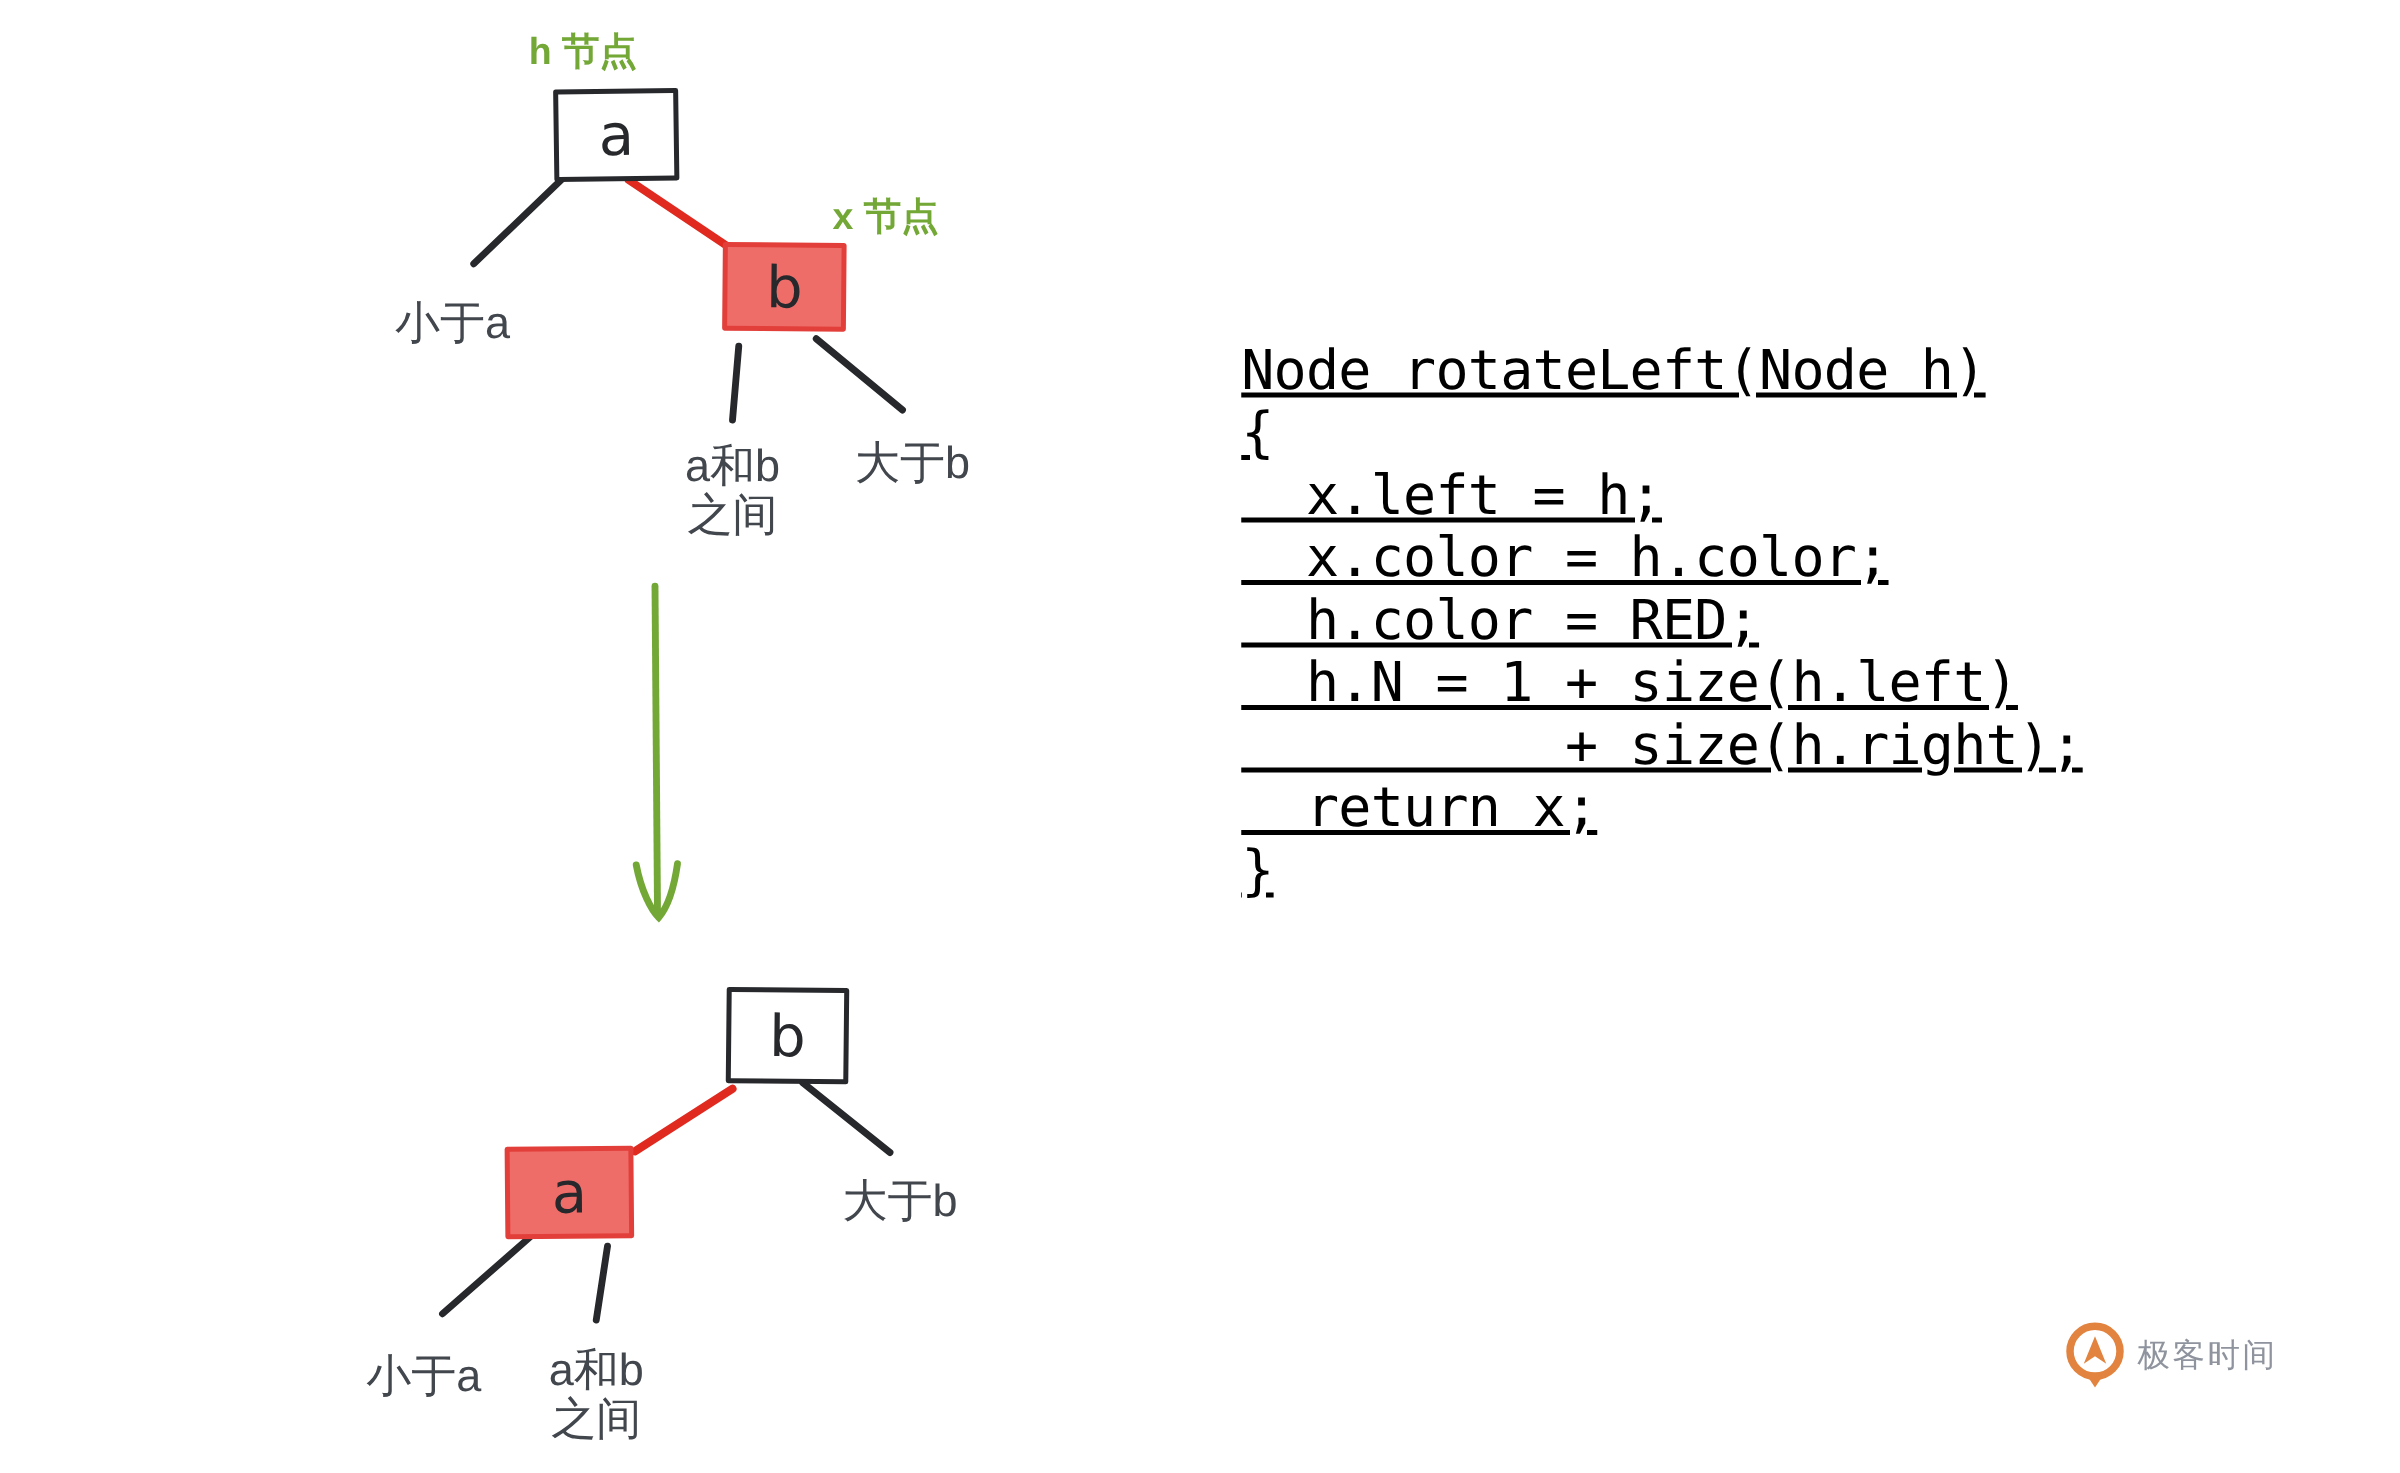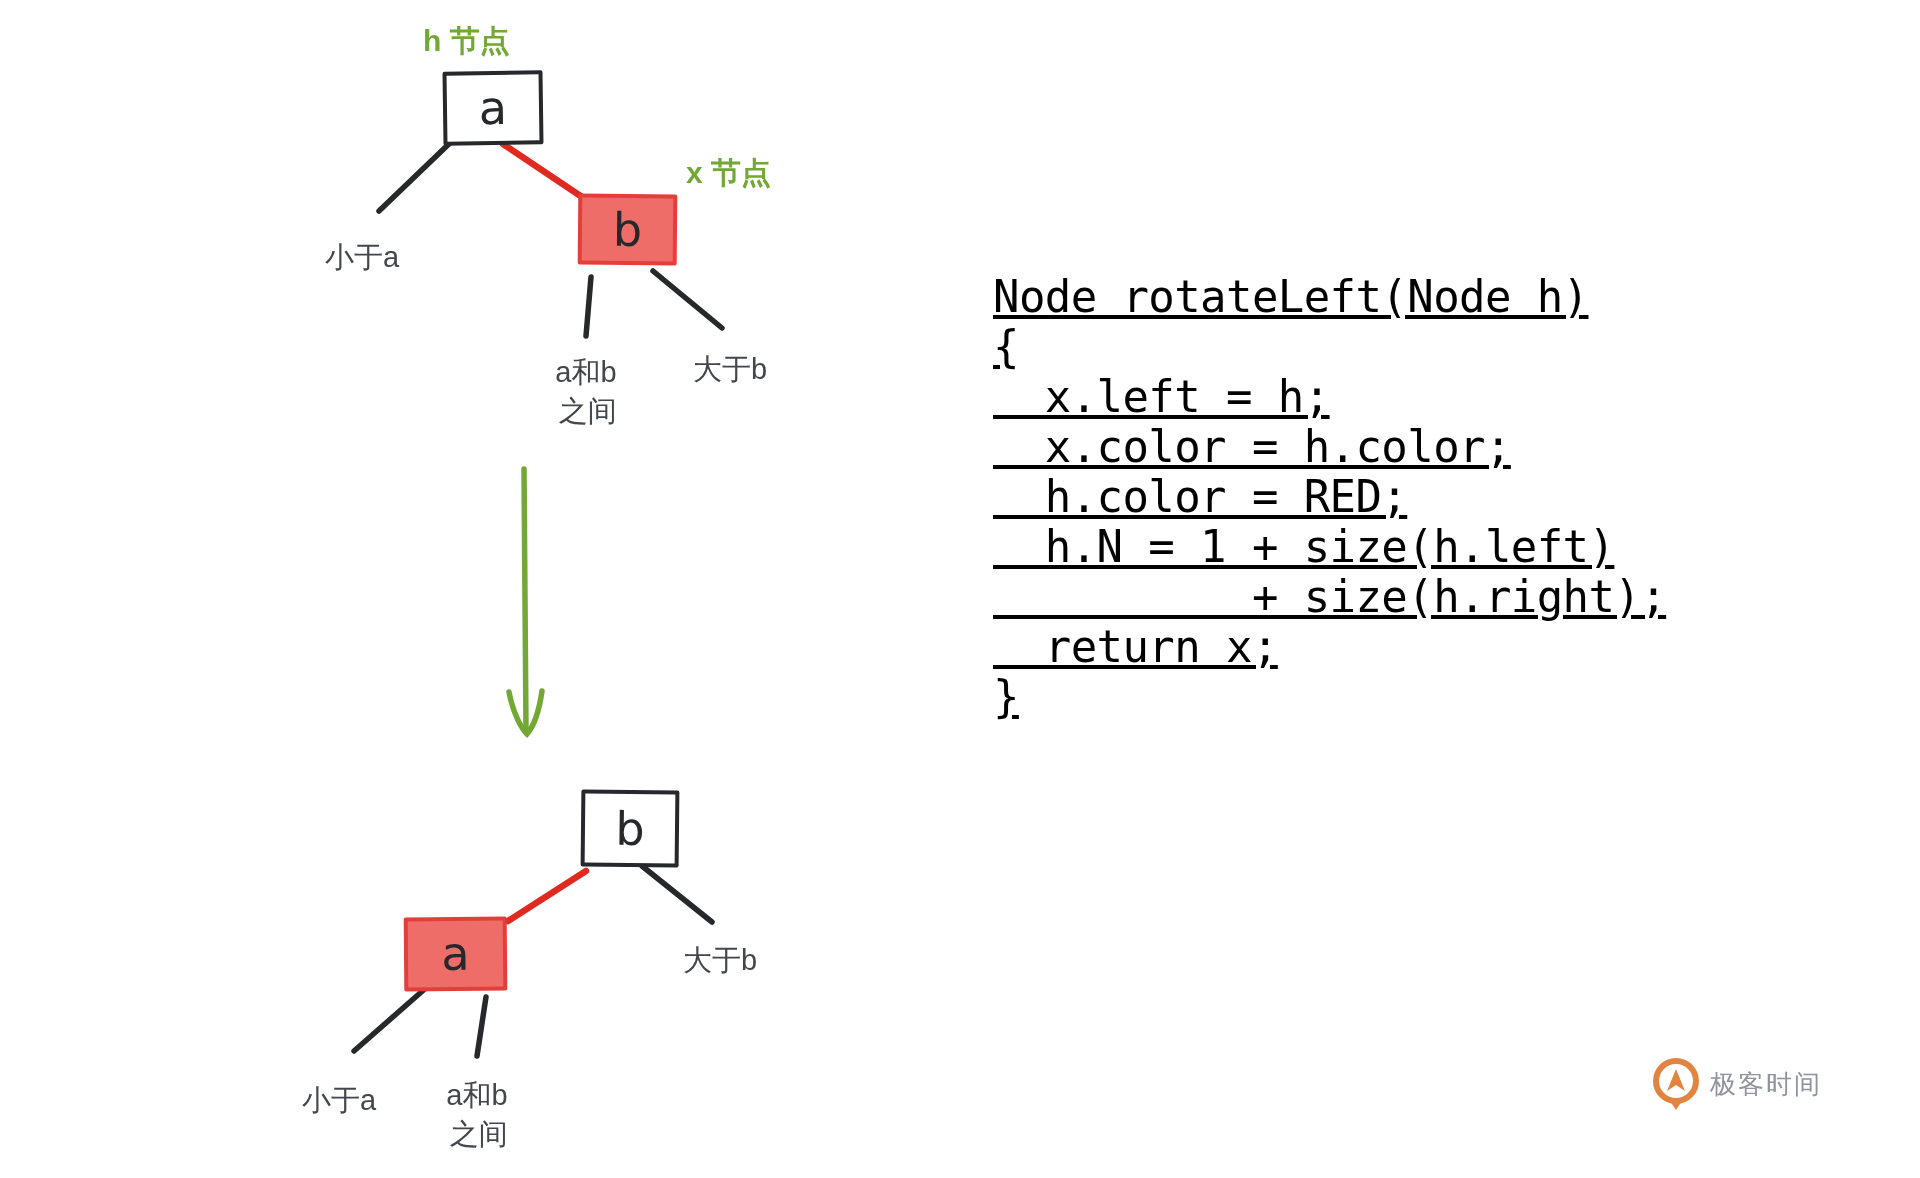--- a/index.html
+++ b/index.html
@@ -34,24 +34,24 @@
     border: 4px solid #26282c;
     border-radius: 2px;
   }
   .node-box.red {
     background: #ef6d69;
     border: 4px solid #e23f3a;
     border-radius: 2px;
   }
   .leaf-label {
     position: absolute;
-    font-size: 29px;
+    font-size: 36px;
     font-weight: 500;
     color: #42464d;
-    text-align: right;
+    text-align: center;
     transform: translateX(-50%);
     line-height: 39px;
     white-space: nowrap;
   }
   .node-tag {
     position: absolute;
     font-size: 30px;
     font-weight: 600;
     color: #73a837;
     white-space: nowrap;
@@ -105,21 +105,21 @@
     <line x1="486" y1="997" x2="477" y2="1056" stroke="#26282c" stroke-width="5.5" stroke-linecap="round"></line>
   </svg>
 
   <div>
     <div class="node-tag" style="left:423px; top:21px;">h 节点</div>
 
     <div class="node-box white" style="left:443px; top:71px; width:100px; height:74px; transform:rotate(-0.8deg);">
       <span>a</span>
     </div>
 
-    <div class="node-tag" style="left:686px; top:153px;">x 节点</div>
+    <div class="node-tag" style="left:666px; top:153px;">x 节点</div>
 
     <div class="node-box red" style="left:578px; top:194px; width:99px; height:71px; transform:rotate(0.5deg);">
       <span>b</span>
     </div>
 
     <div class="leaf-label" style="left:362px; top:238px;">小于a</div>
 
     <div class="leaf-label" style="left:586px; top:353px;">
       <div>a和b</div>
       <div>之间</div>

